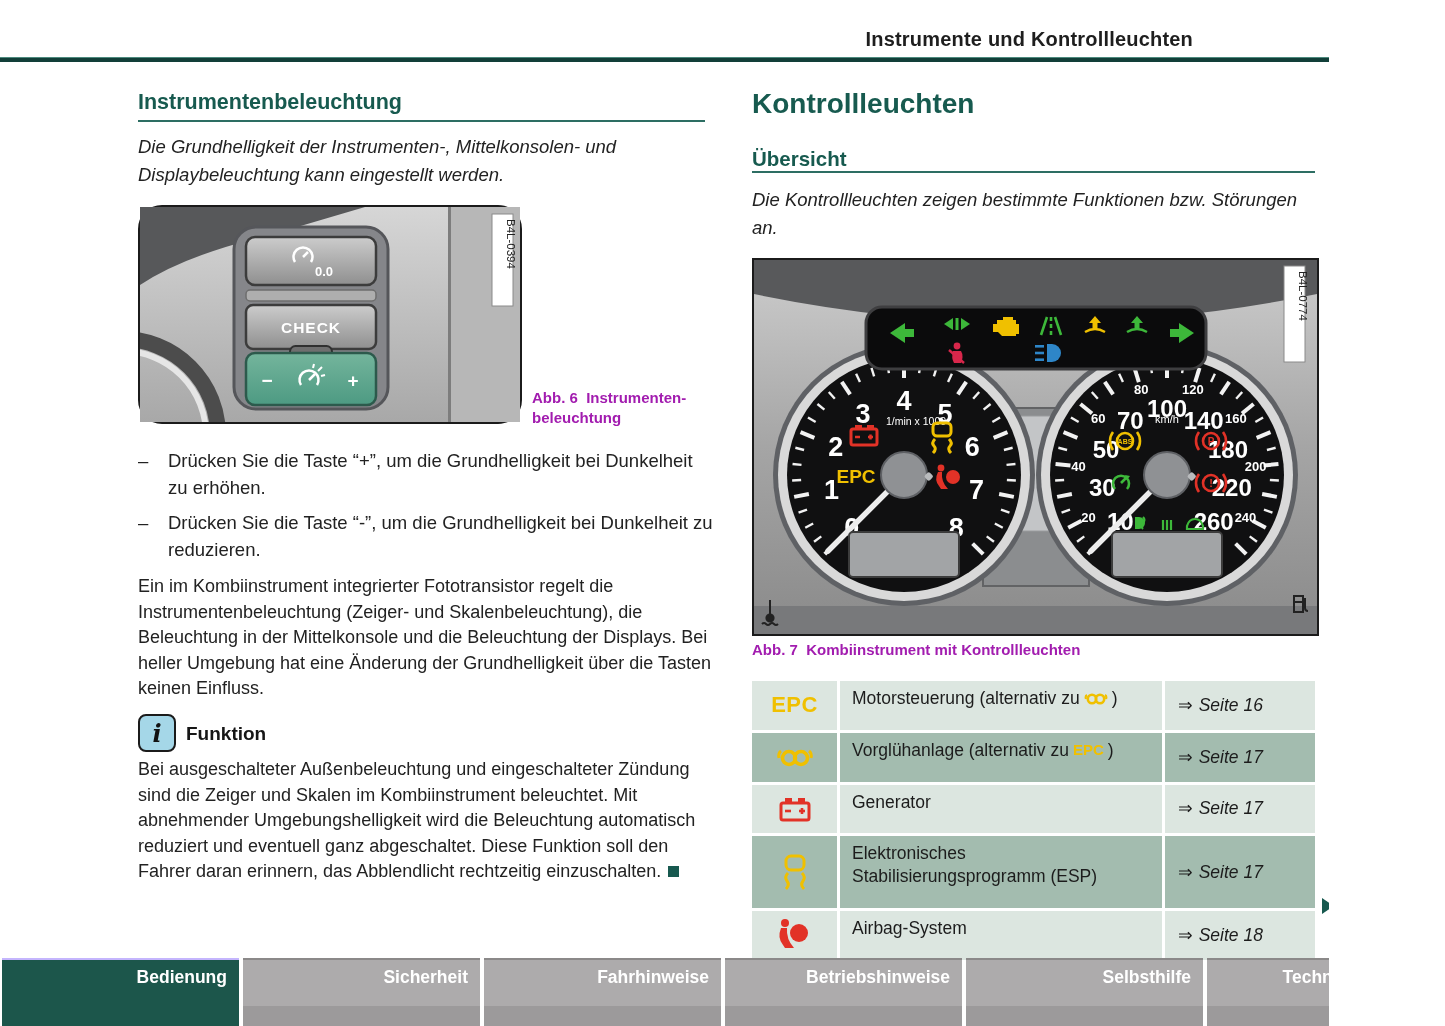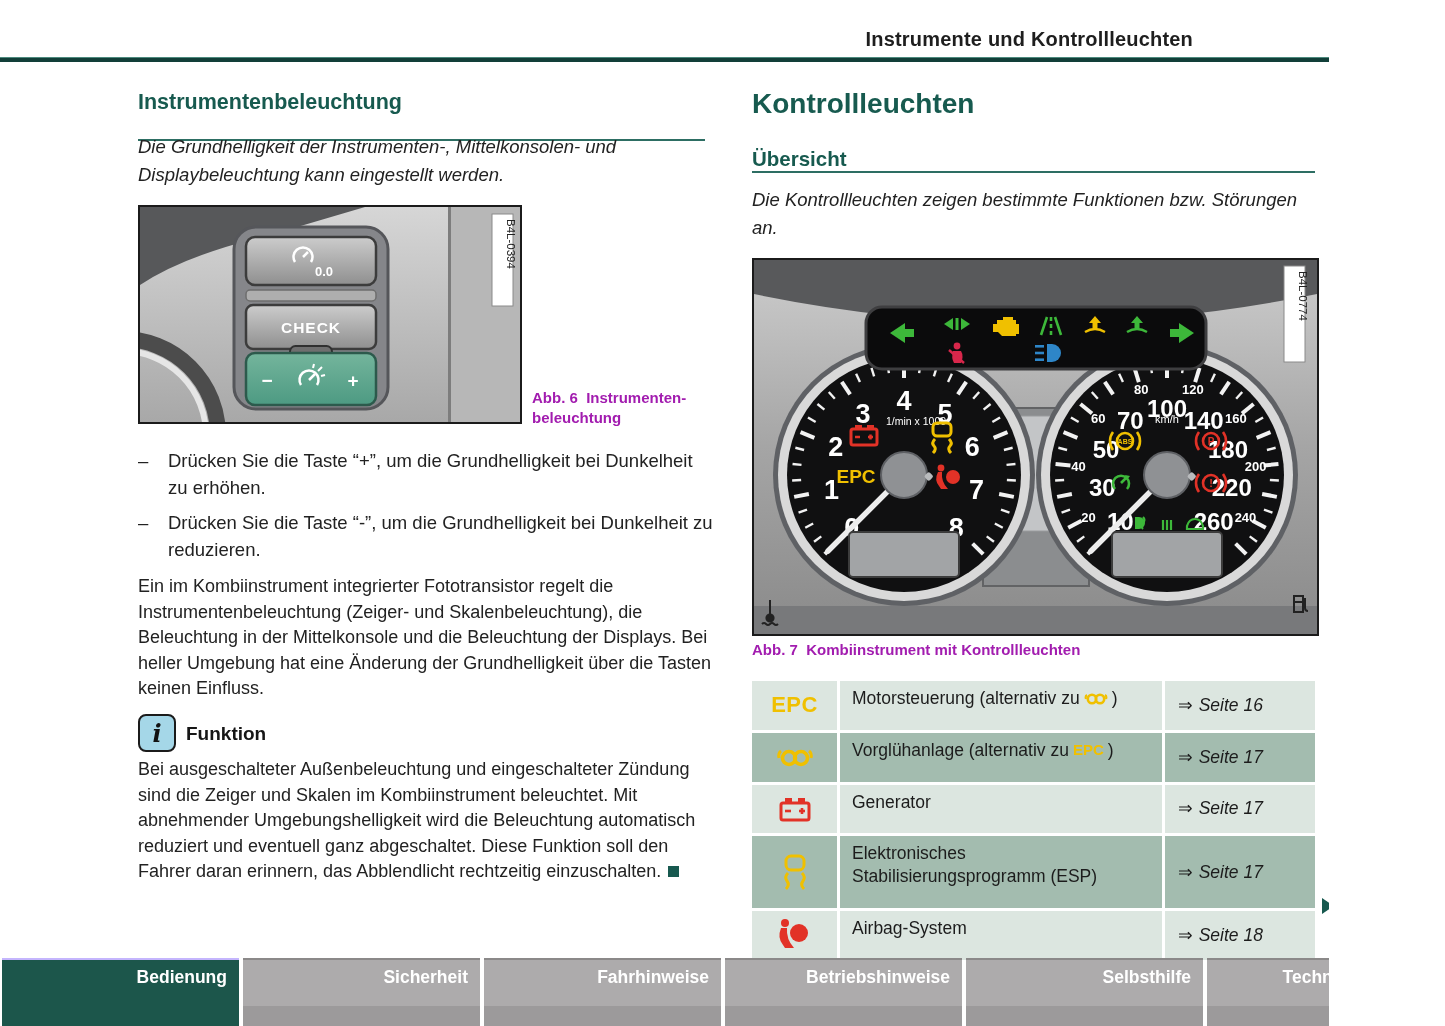--- a/index.html
+++ b/index.html
@@ -53,24 +53,24 @@
 <body>
 
 <div class="page">
 
   <div class="abs hdr-title">Instrumente und Kontrollleuchten</div>
   <div class="abs hdr-rule"></div>
   <div class="abs pagenum-box">
     <span class="pagenum">15</span>
   </div>
 
-  <div class="abs sec-h teal" style="left:138px;top:90px;width:567px;font-size:21.5px;padding-bottom:24px;">Instrumentenbeleuchtung</div>
+  <div class="abs sec-h teal" style="left:138px;top:90px;width:567px;font-size:21.5px;padding-bottom:5px;">Instrumentenbeleuchtung</div>
   <div class="abs italic-p" style="left:138px;top:133px;width:567px;">Die Grundhelligkeit der Instrumenten-, Mittelkonsolen- und Displaybeleuchtung kann eingestellt werden.</div>
 
-  <div class="abs figframe" style="left:138px;top:205px;width:380px;height:215px;">
+  <div class="abs figframe" style="left:138px;top:205px;width:380px;height:215px;border-radius:24px;">
     <svg width="380" height="215" viewBox="0 0 380 215">
       <defs>
         <linearGradient id="f6bg" x1="0" y1="0" x2="0" y2="1">
           <stop offset="0" stop-color="#d6d6d6"></stop>
             <stop offset="1" stop-color="#a8a8a8"></stop>
         </linearGradient>
         <linearGradient id="f6btn" x1="0" y1="0" x2="0" y2="1">
           <stop offset="0" stop-color="#cccccc"></stop>
             <stop offset="1" stop-color="#8f8f8f"></stop>
         </linearGradient>

